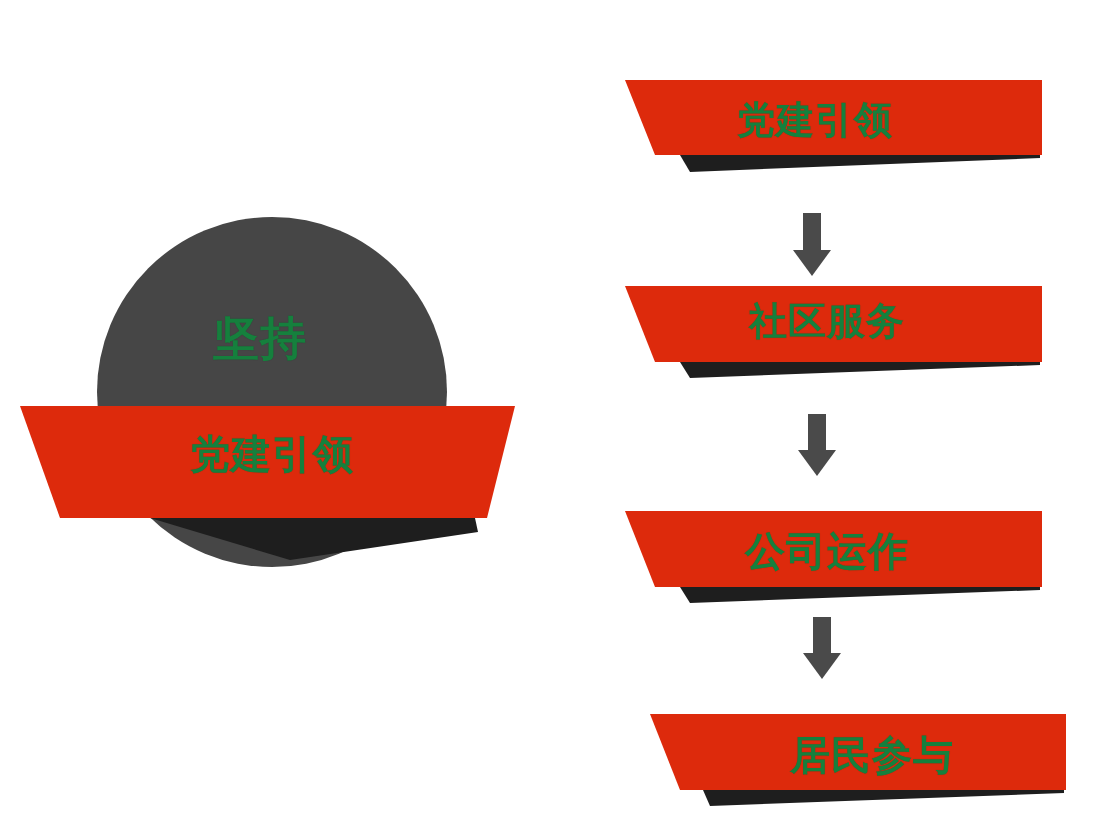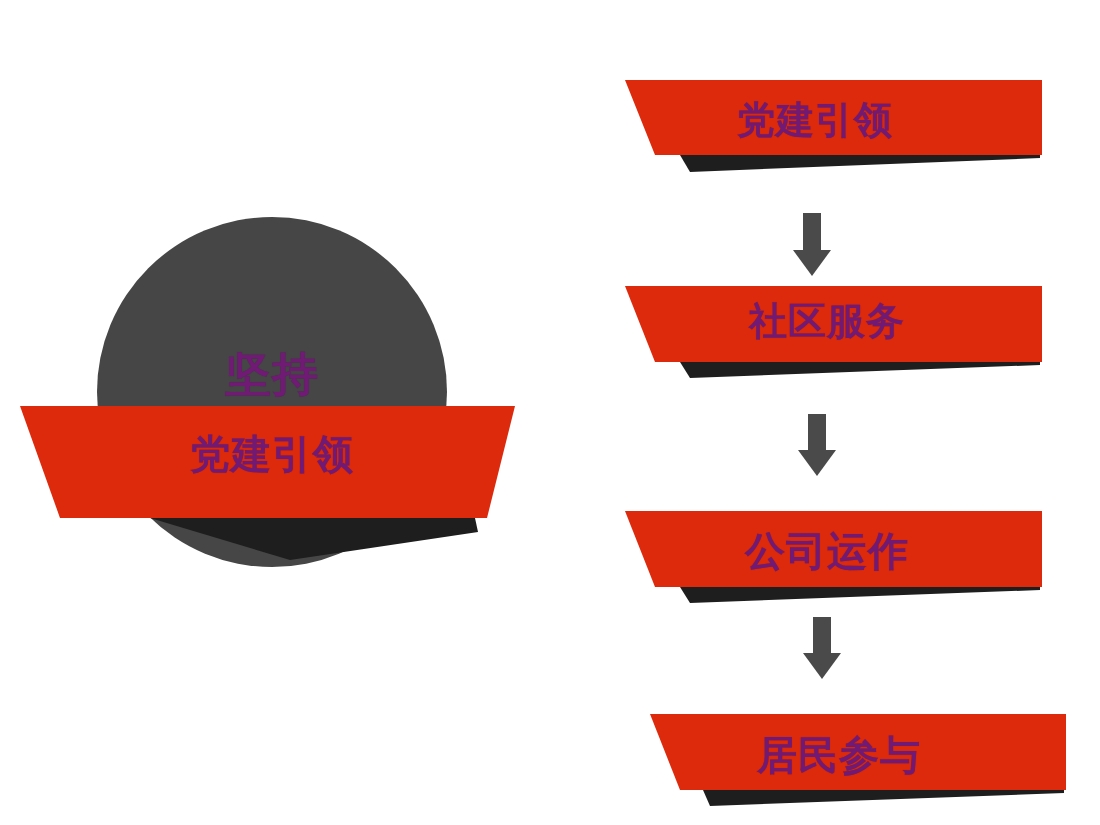--- a/index.html
+++ b/index.html
@@ -1,19 +1,19 @@
 <!DOCTYPE html>
 <html><head>
 <meta charset="utf-8">
 <style>
   html, body { margin: 0; padding: 0; }
   body { width: 1100px; height: 825px; background: #ffffff; position: relative; overflow: hidden;
          font-family: "DejaVu Sans", "Liberation Sans", sans-serif; }
   svg { position: absolute; left: 0; top: 0; }
-  .label { position: absolute; color: #701a75; font-weight: bold; text-align: center;
+  .label { position: absolute; color: #15803d; font-weight: bold; text-align: center;
            text-shadow: 0 0 1px rgba(0,0,0,0.25); letter-spacing: 1px; white-space: nowrap; }
 </style>
 </head>
 <body>
 
 <svg width="1100" height="825" viewBox="0 0 1100 825">
 
   <g>
     <circle cx="272" cy="392" r="175" fill="#464646"></circle>
 
@@ -51,19 +51,19 @@
     <rect x="813" y="617" width="18" height="40" fill="#4a4a4a"></rect>
     <polygon points="803,653 841,653 822,679" fill="#4a4a4a"></polygon>
   </g>
 
   <g>
     <polygon points="703,790 1064,790 1064,793 710,806" fill="#1e1e1e"></polygon>
     <polygon points="650,714 1066,714 1066,790 680,790" fill="#dd2a0c"></polygon>
   </g>
 </svg>
 
-<div class="label" style="left:172px; top:310px; width:200px; font-size:46px; line-height:56px;margin-top:36px;">坚持</div>
+<div class="label" style="left:160px; top:310px; width:200px; font-size:46px; line-height:56px;">坚持</div>
 <div class="label" style="left:122px; top:428px; width:300px; font-size:40px; line-height:52px;">党建引领</div>
 
 <div class="label" style="left:700px; top:97px; width:230px; font-size:38px; line-height:46px;">党建引领</div>
 <div class="label" style="left:712px; top:298px; width:230px; font-size:38px; line-height:46px;">社区服务</div>
 <div class="label" style="left:712px; top:527px; width:230px; font-size:40px; line-height:48px;">公司运作</div>
-<div class="label" style="left:724px; top:731px; width:230px; font-size:40px; line-height:48px;">居民参与</div>
+<div class="label" style="left:724px; top:731px; width:230px; font-size:40px; line-height:48px;text-align:right;">居民参与</div>
 
 </body></html>

